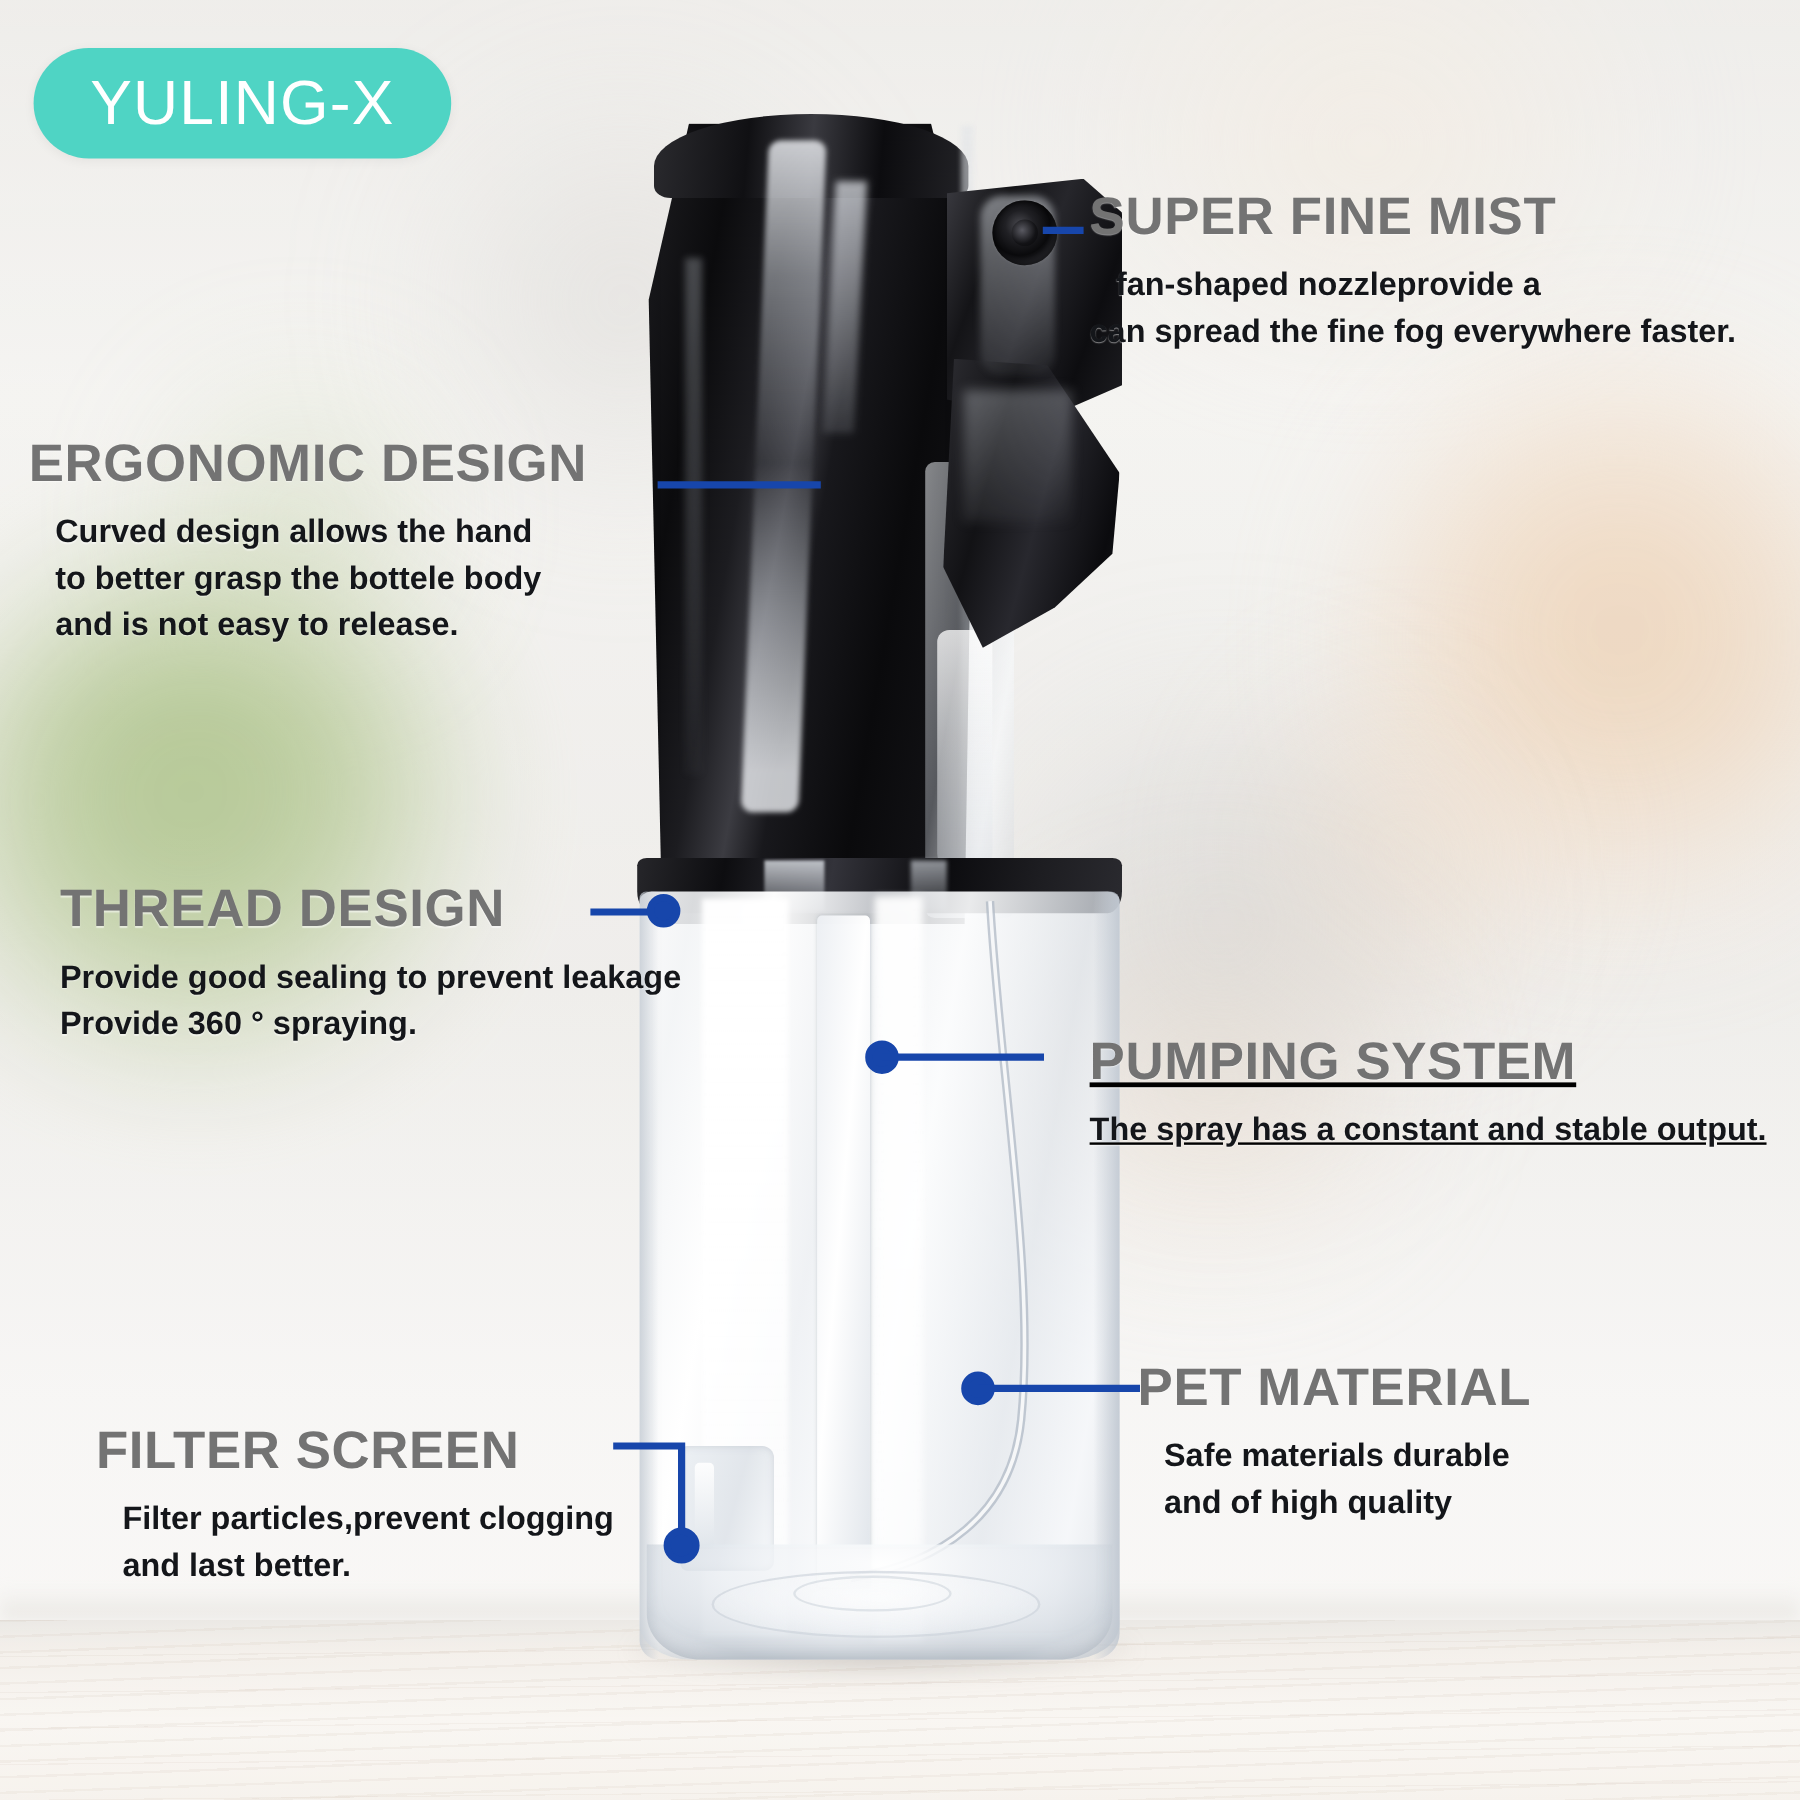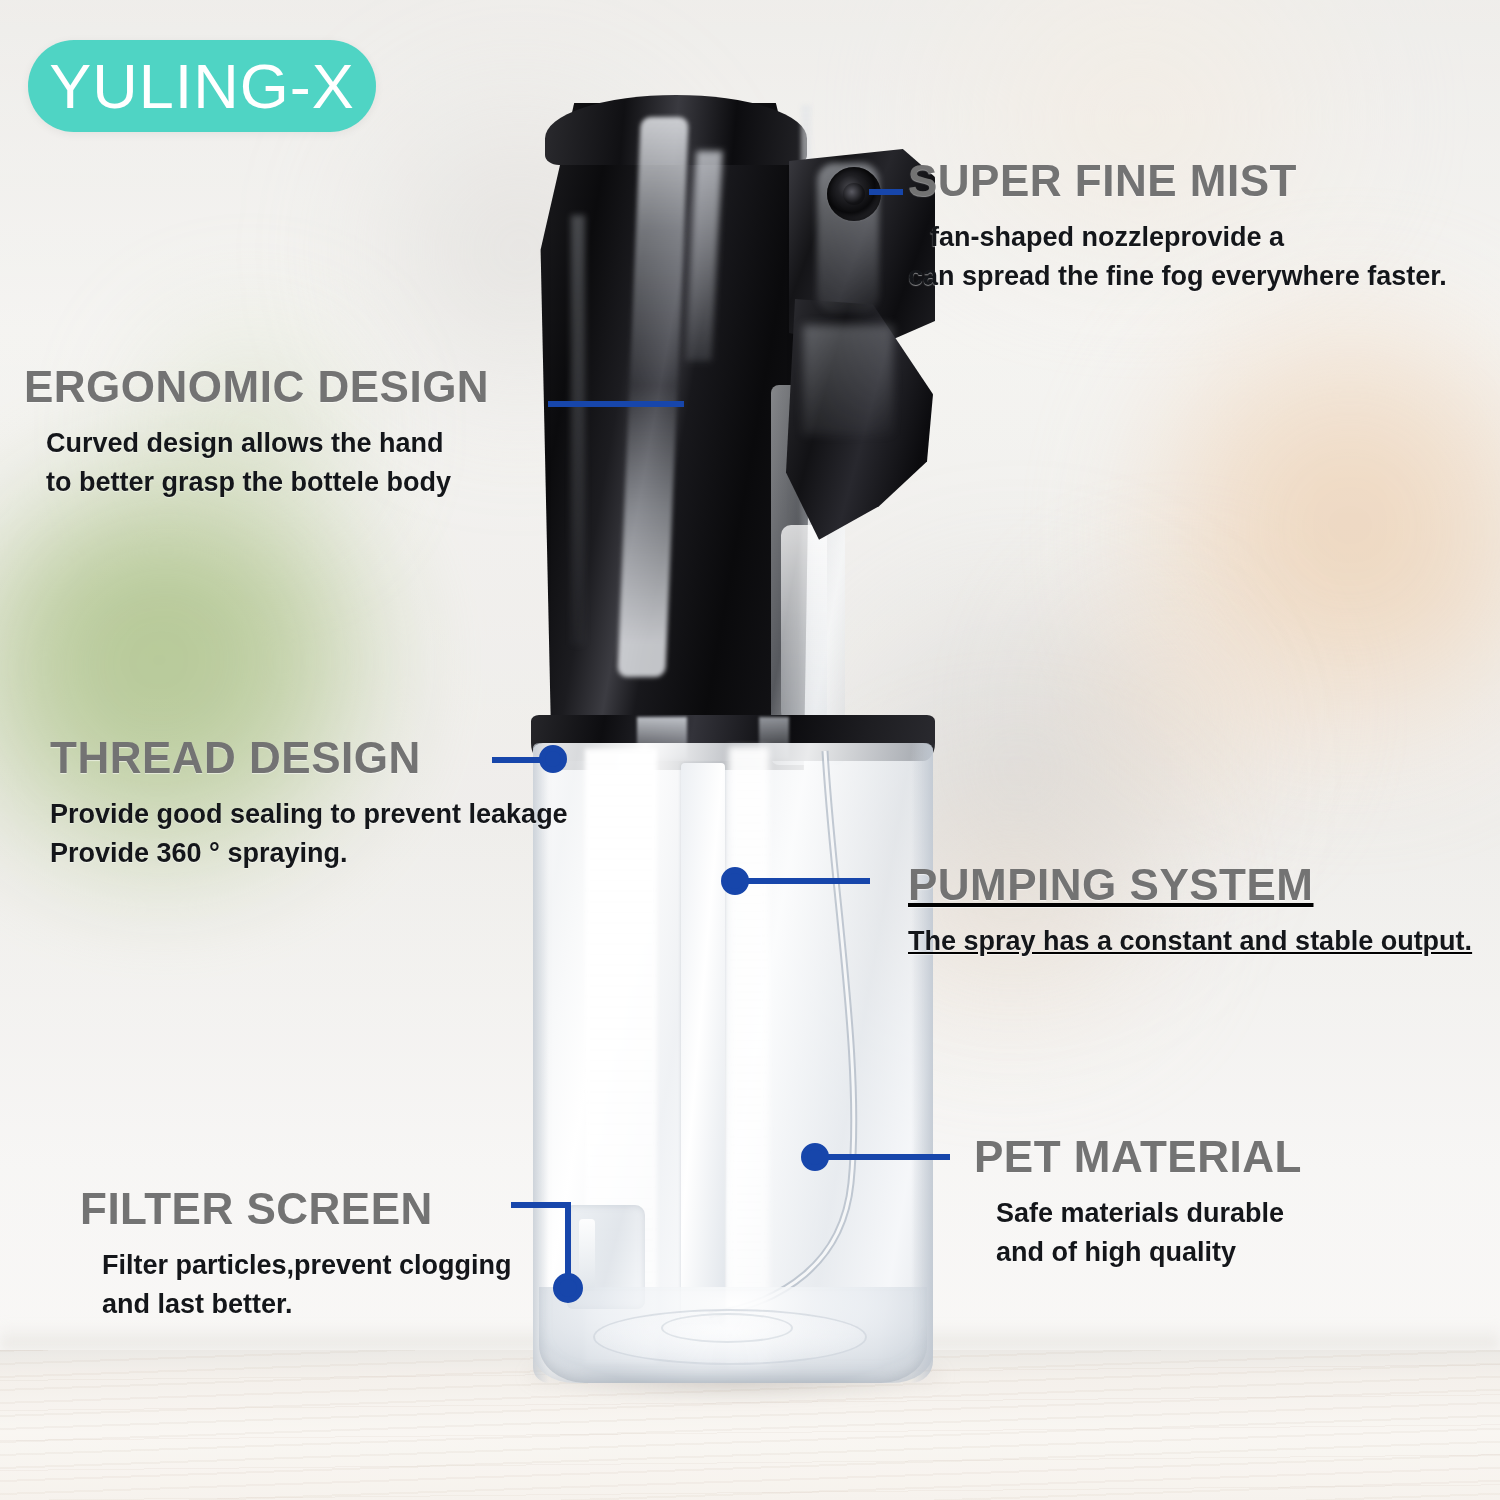--- a/index.html
+++ b/index.html
@@ -102,21 +102,21 @@
     position: absolute;
     left: 28px; top: 40px;
     width: 348px; height: 92px;
     border-radius: 46px;
     background: #4fd4c4;
     display: flex; align-items: center; justify-content: center;
     box-shadow: 0 2px 10px rgba(0,0,0,.06);
   }
   .brand-badge span {
     color: #ffffff;
-    font-size: 63px;
+    font-size: 52px;
     font-weight: 400;
     letter-spacing: 1px;
     line-height: 1;
   }
 
   
   #product {
     position: absolute;
     left: 505px; top: 95px;
     width: 460px; height: 1290px;
@@ -382,21 +382,21 @@
     line-height: 1.42;
     text-shadow: 0 1px 1px rgba(255,255,255,.5);
     white-space: nowrap;
   }
   .callout p.ind { padding-left: 22px; }
 
   #c-mist   { left: 908px; top: 158px; }
   #c-ergo   { left: 24px;  top: 364px; }
   #c-thread { left: 36px;  top: 735px; margin-left: 14px; }
   #c-pump   { left: 908px; top: 862px; text-decoration: underline; }
-  #c-pet    { left: 974px; top: 1134px; }
+  #c-pet    { left: 948px; top: 1134px; }
   #c-filter { left: 80px;  top: 1186px; }
 
   #c-ergo p, #c-filter p, #c-pet p { padding-left: 22px; }
 
   
   #leaders { position: absolute; inset: 0; pointer-events: none; }
 </style>
 </head>
 <body>
 
@@ -489,20 +489,21 @@
   <div class="callout" id="c-mist">
     <h3>SUPER FINE MIST</h3>
     <p class="ind">fan-shaped nozzleprovide a</p>
     <p>can spread the fine fog everywhere faster.</p>
   </div>
 
   <div class="callout" id="c-ergo">
     <h3>ERGONOMIC DESIGN</h3>
     <p>Curved design allows the hand</p>
     <p>to better grasp the bottele body</p>
+    <p>and is not easy to release.</p>
   </div>
 
   <div class="callout" id="c-thread">
     <h3>THREAD DESIGN</h3>
     <p>Provide good sealing to prevent leakage</p>
     <p>Provide 360 ° spraying.</p>
   </div>
 
   <div class="callout" id="c-pump">
     <h3>PUMPING SYSTEM</h3>

